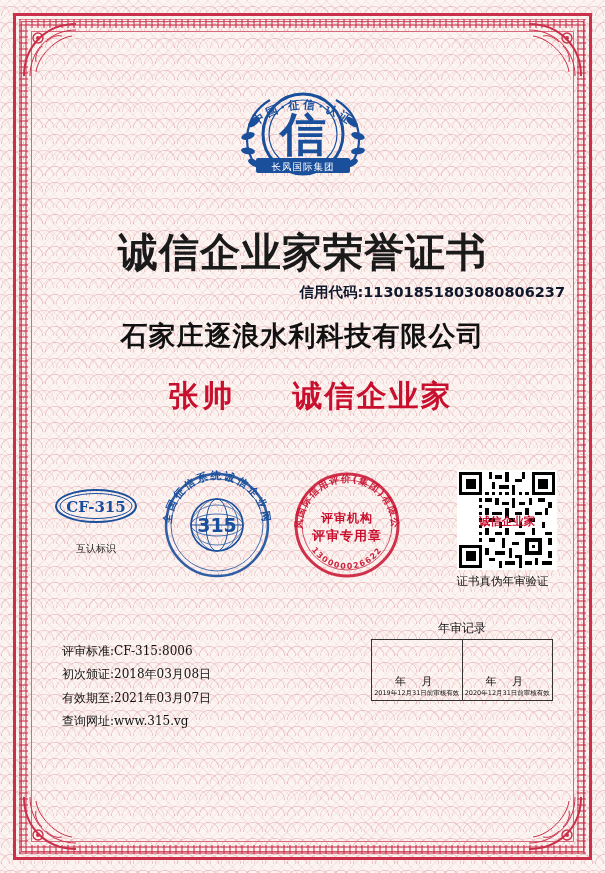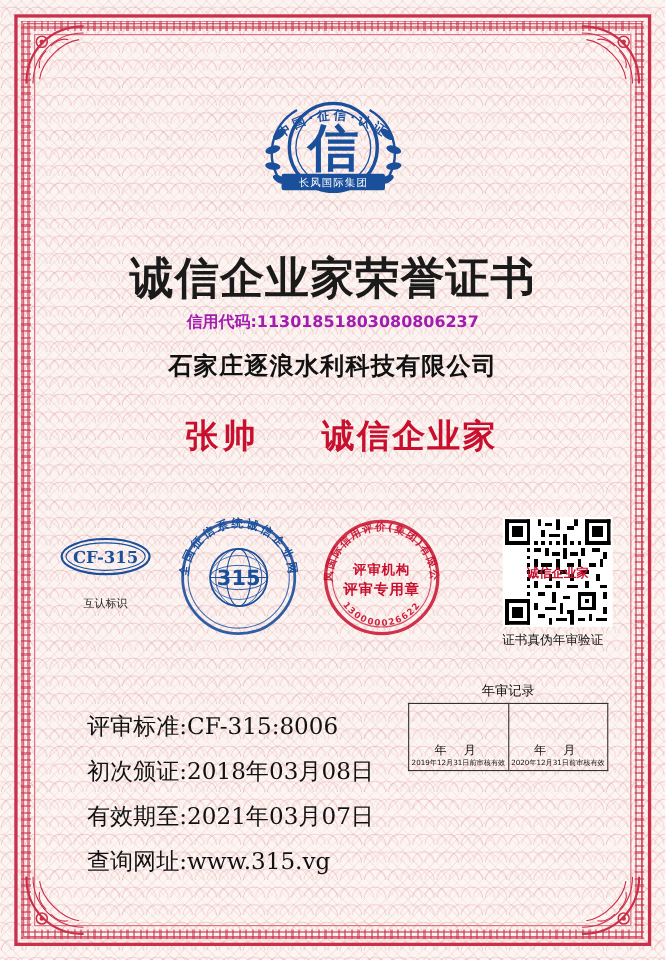--- a/index.html
+++ b/index.html
@@ -122,35 +122,35 @@
     font-size: 40px;
     font-weight: bold;
     letter-spacing: 1px;
     color: #1a1a1a;
   }
   .credit-code {
     position: absolute;
     top: 243px;
     left: 0;
     right: 0;
-    text-align: center;
+    text-align: right;
     font-family: "DejaVu Sans", sans-serif;
     font-size: 14.5px;
     font-weight: bold;
-    color: #a21caf;
+    color: #0f172a;
     letter-spacing: 0px;
   }
   .company {
     position: absolute;
     top: 278px;
     left: 0;
     right: 0;
     text-align: center;
     font-family: "DejaVu Sans", sans-serif;
-    font-size: 22px;
+    font-size: 27px;
     font-weight: bold;
     color: #111;
     letter-spacing: 1px;
   }
   .names-row {
     position: absolute;
     top: 336px;
     left: 16px;
     right: 0;
     display: flex;
@@ -231,24 +231,23 @@
     font-size: 11.5px;
     color: #111;
   }
 
   
   .info-list {
     position: absolute;
     left: 22px;
     top: 600px;
     font-family: "DejaVu Serif", serif;
-    font-size: 21px;
+    font-size: 12px;
     color: #111;
     line-height: 1.95;
-    margin-left: 17px;
   }
   .info-list div { white-space: nowrap; }
 
   .annual-box {
     position: absolute;
     right: 12px;
     top: 580px;
     width: 182px;
   }
   .annual-title {

